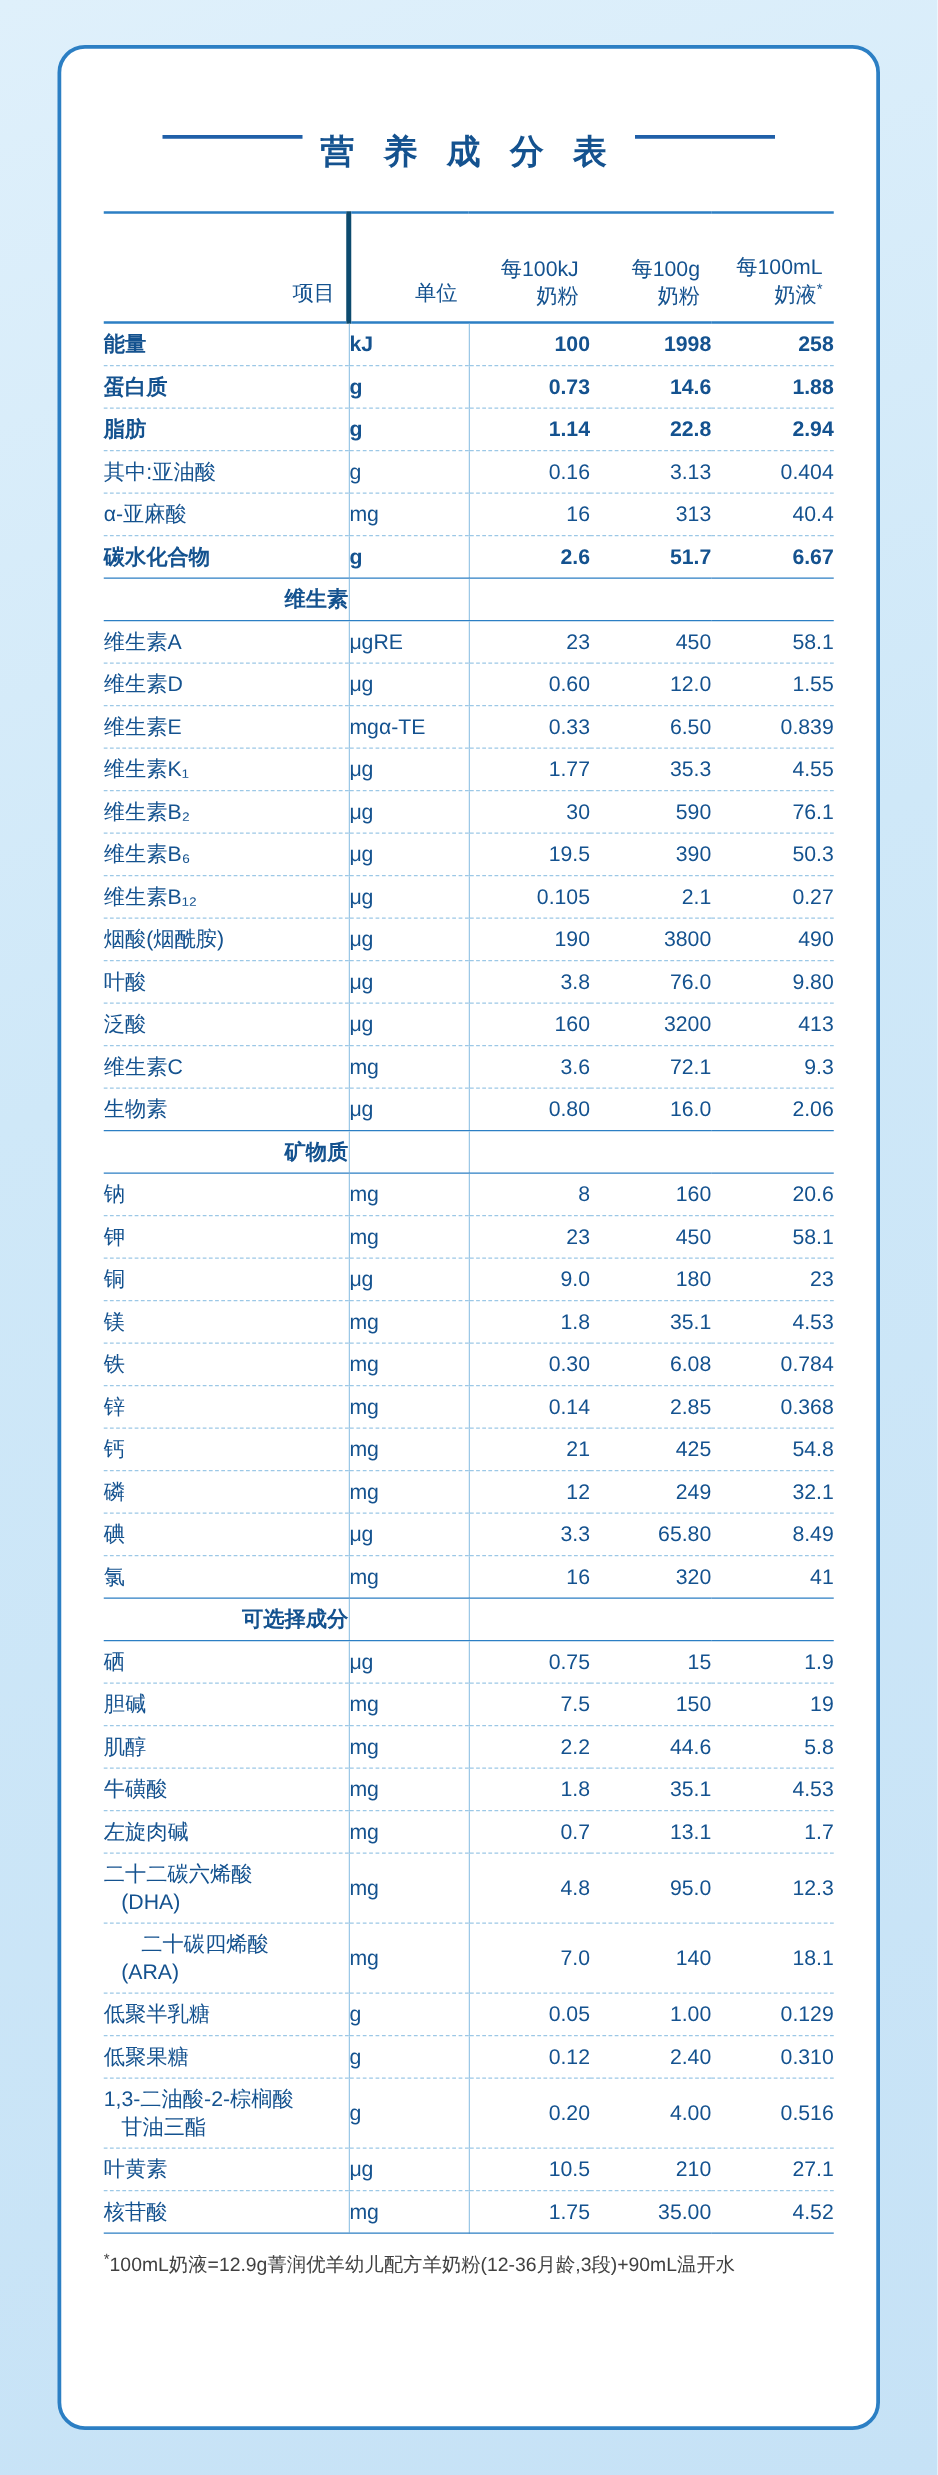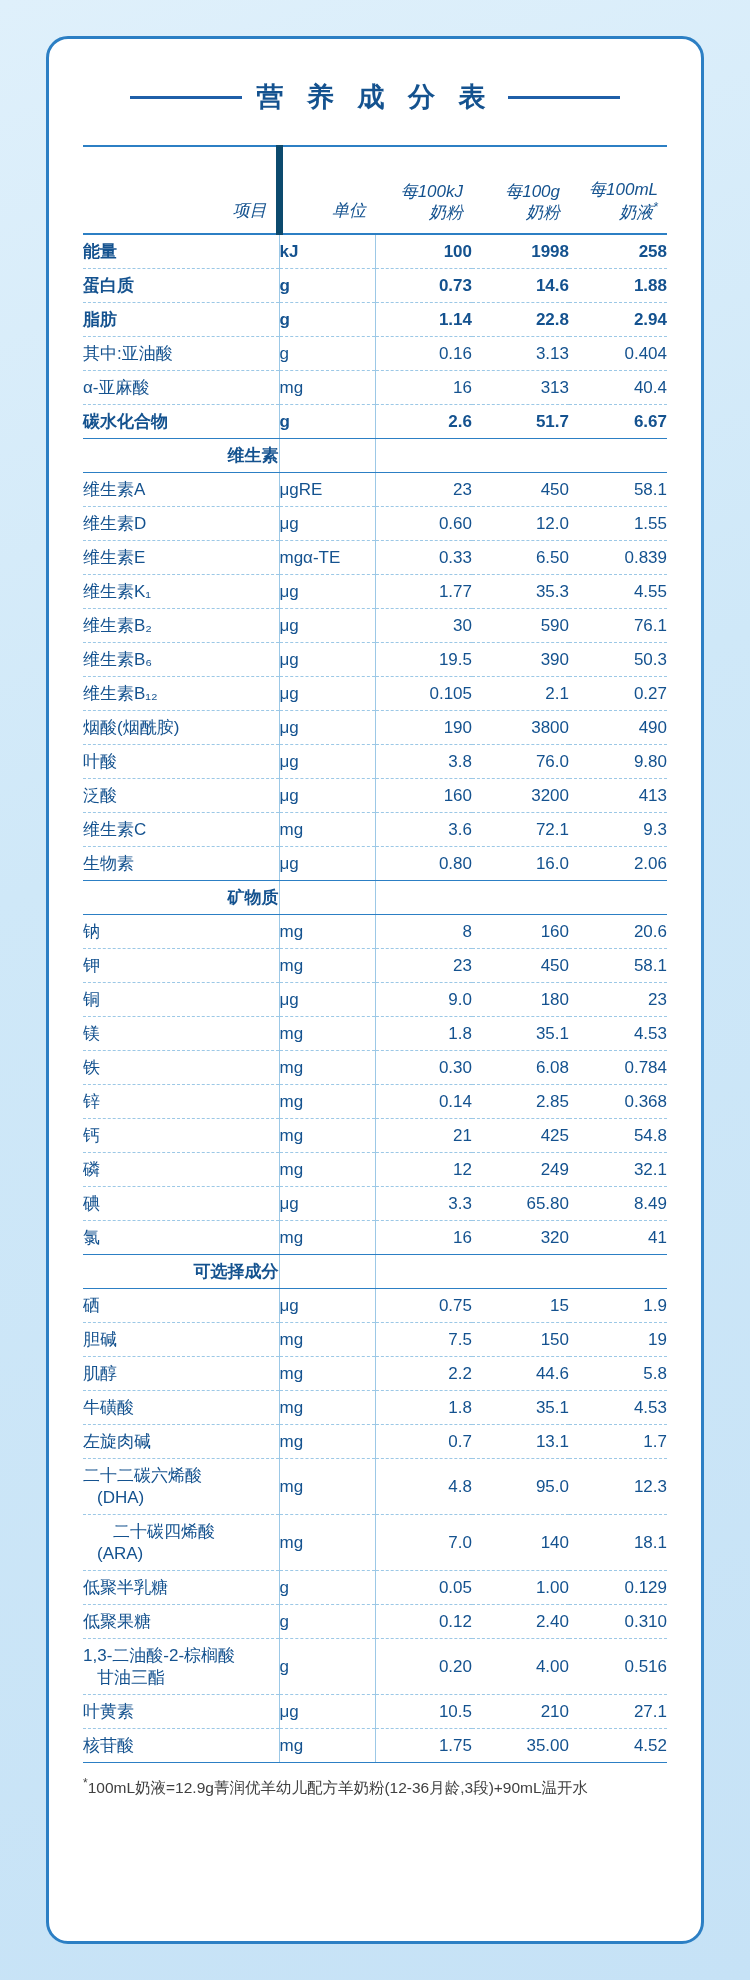--- a/index.html
+++ b/index.html
@@ -36,20 +36,21 @@
     width: 112px;
     height: 3px;
     background: #1f5fa8;
   }
   .title-text {
     font-size: 27px;
     font-weight: bold;
     color: #14528f;
     letter-spacing: 8px;
     white-space: nowrap;
+    margin-top: 24px;
   }
   table.nutri {
     margin: 30px auto 0 auto;
     border-collapse: collapse;
     width: 584px;
     table-layout: fixed;
     color: #14528f;
   }
   table.nutri th, table.nutri td {
     font-size: 17px;
@@ -64,35 +65,34 @@
   col.c-v3 { width: 98px; }
 
   thead tr.head-row th {
     height: 74px;
     border-top: 2px solid #2c7fc4;
     border-bottom: 2px solid #2c7fc4;
     font-weight: normal;
     text-align: right;
     padding-right: 9px;
     line-height: 1.2;
-    font-style: italic;
   }
   thead th.h-item {
     text-align: left;
     padding-left: 12px;
     padding-right: 0;
     vertical-align: bottom;
     padding-bottom: 12px;
   }
   thead th.h-unit {
     text-align: left;
     padding-right: 0;
     vertical-align: bottom;
     padding-bottom: 12px;
-    border-left: 7px solid #0c4a6e;
+    border-left: 4px solid #0c4a6e;
   }
   thead th.h-val {
     vertical-align: bottom;
     padding-bottom: 10px;
   }
   .hv-l1 { display: block; }
   .hv-l2 { display: block; }
   sup.star { font-size: 12px; }
 
   tbody td {

